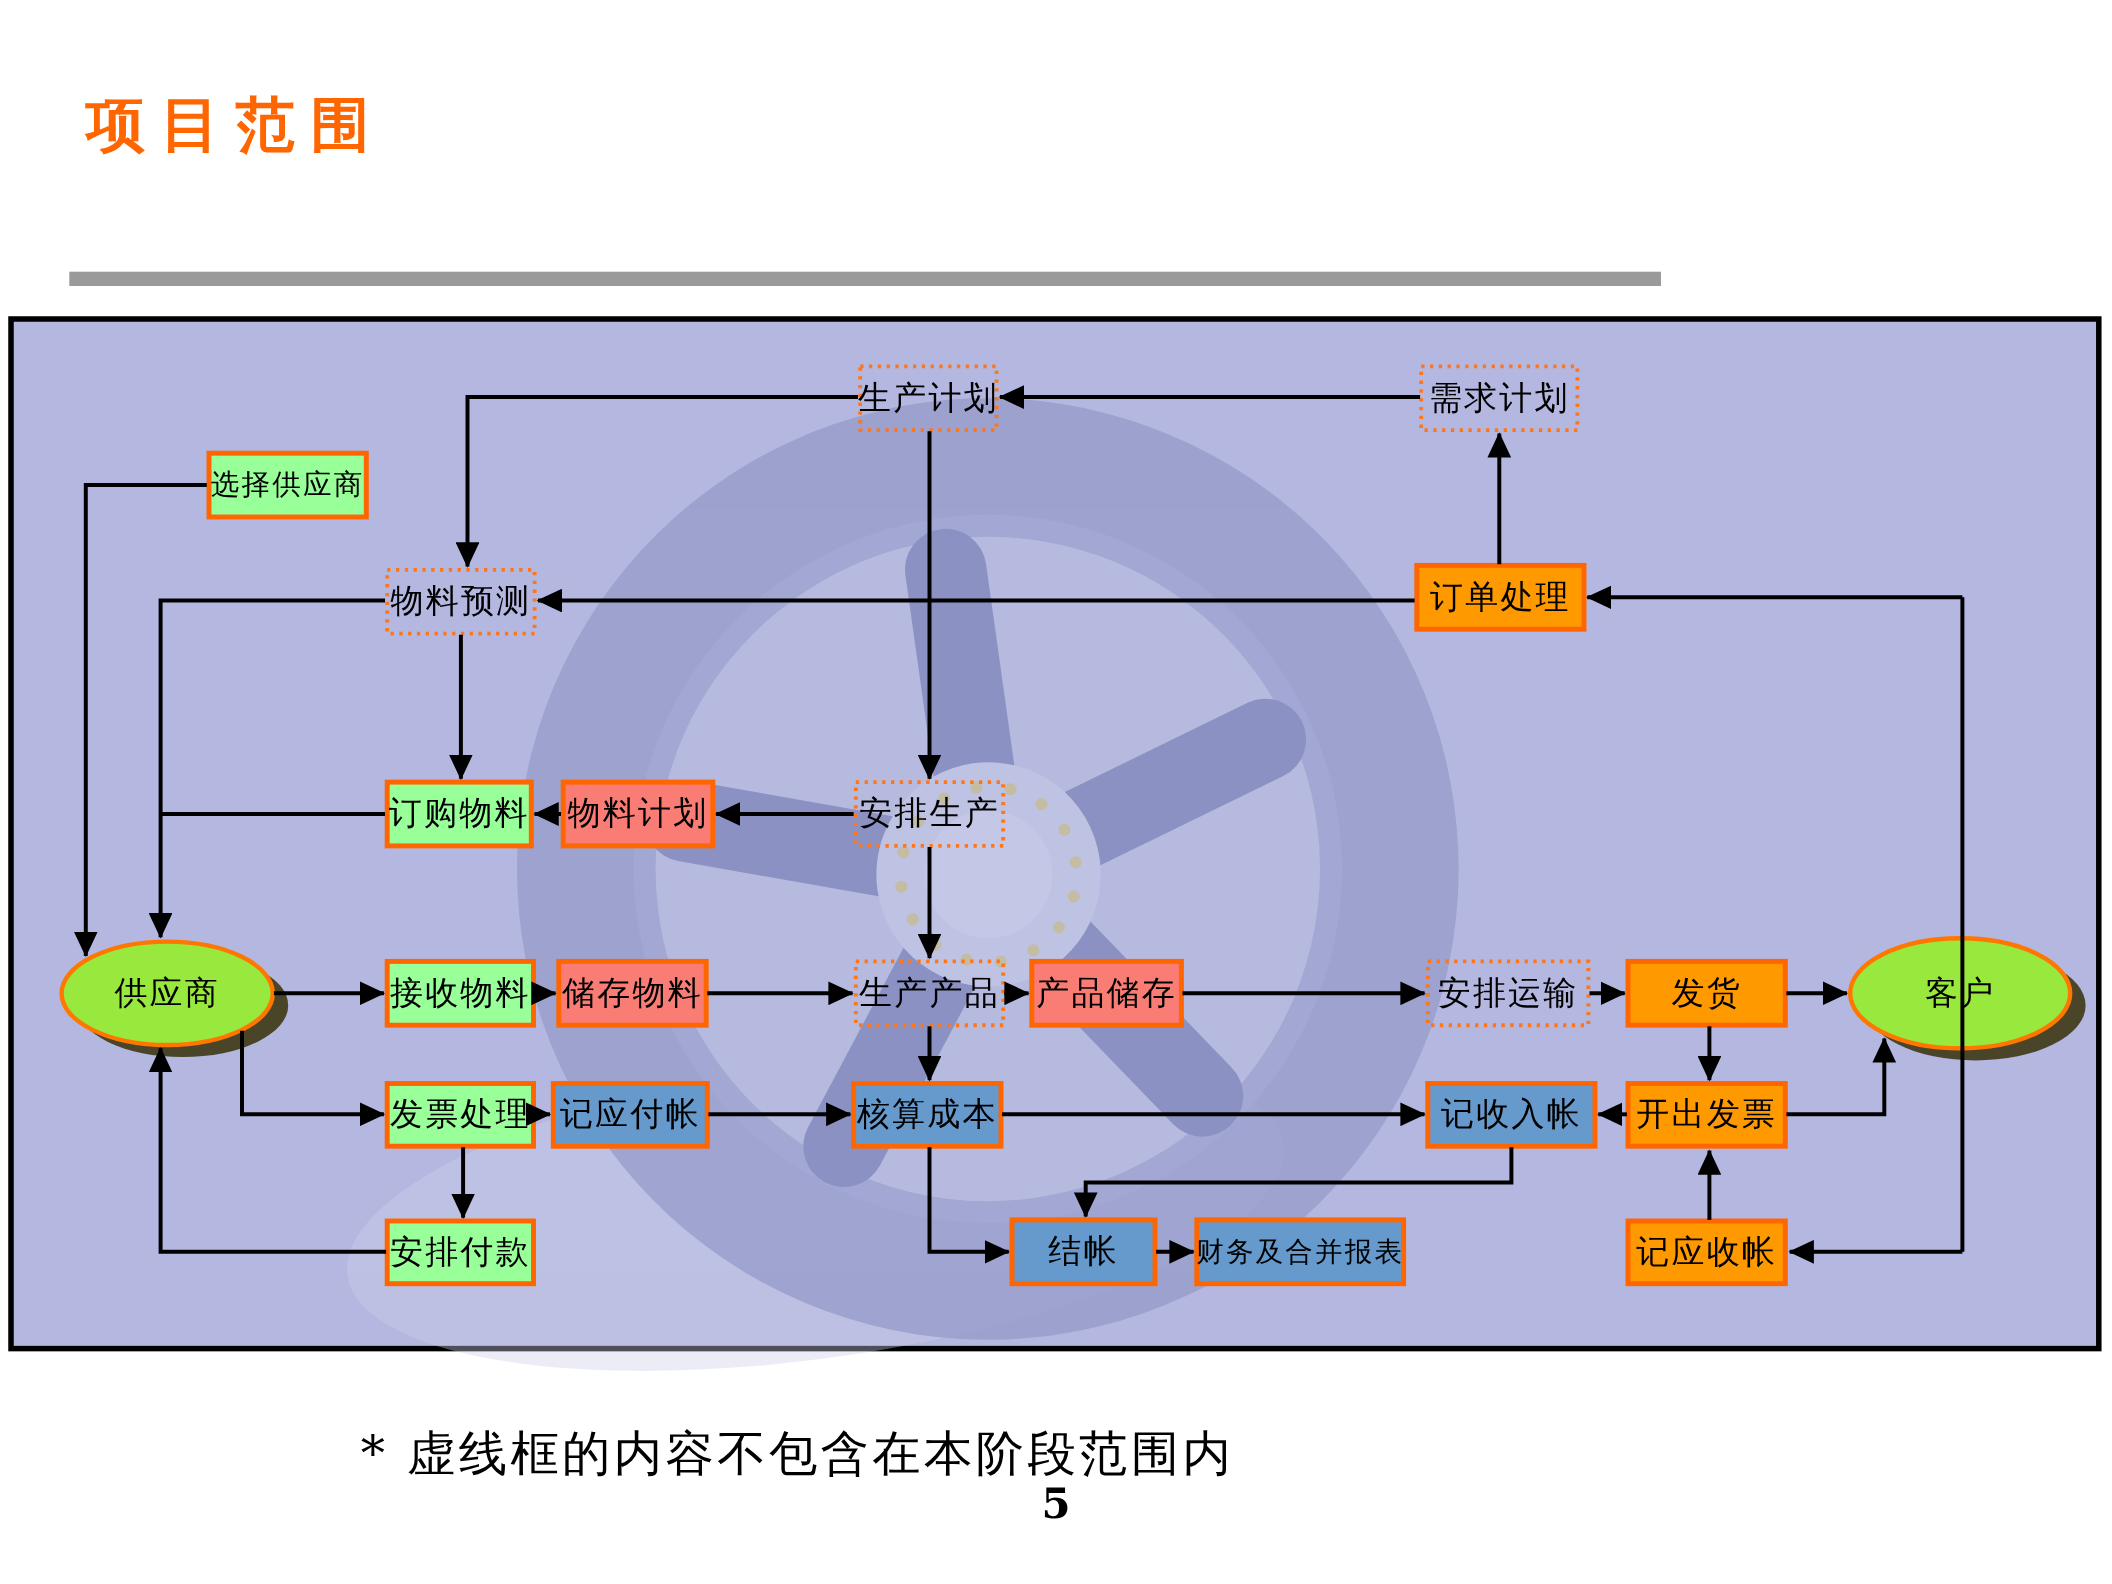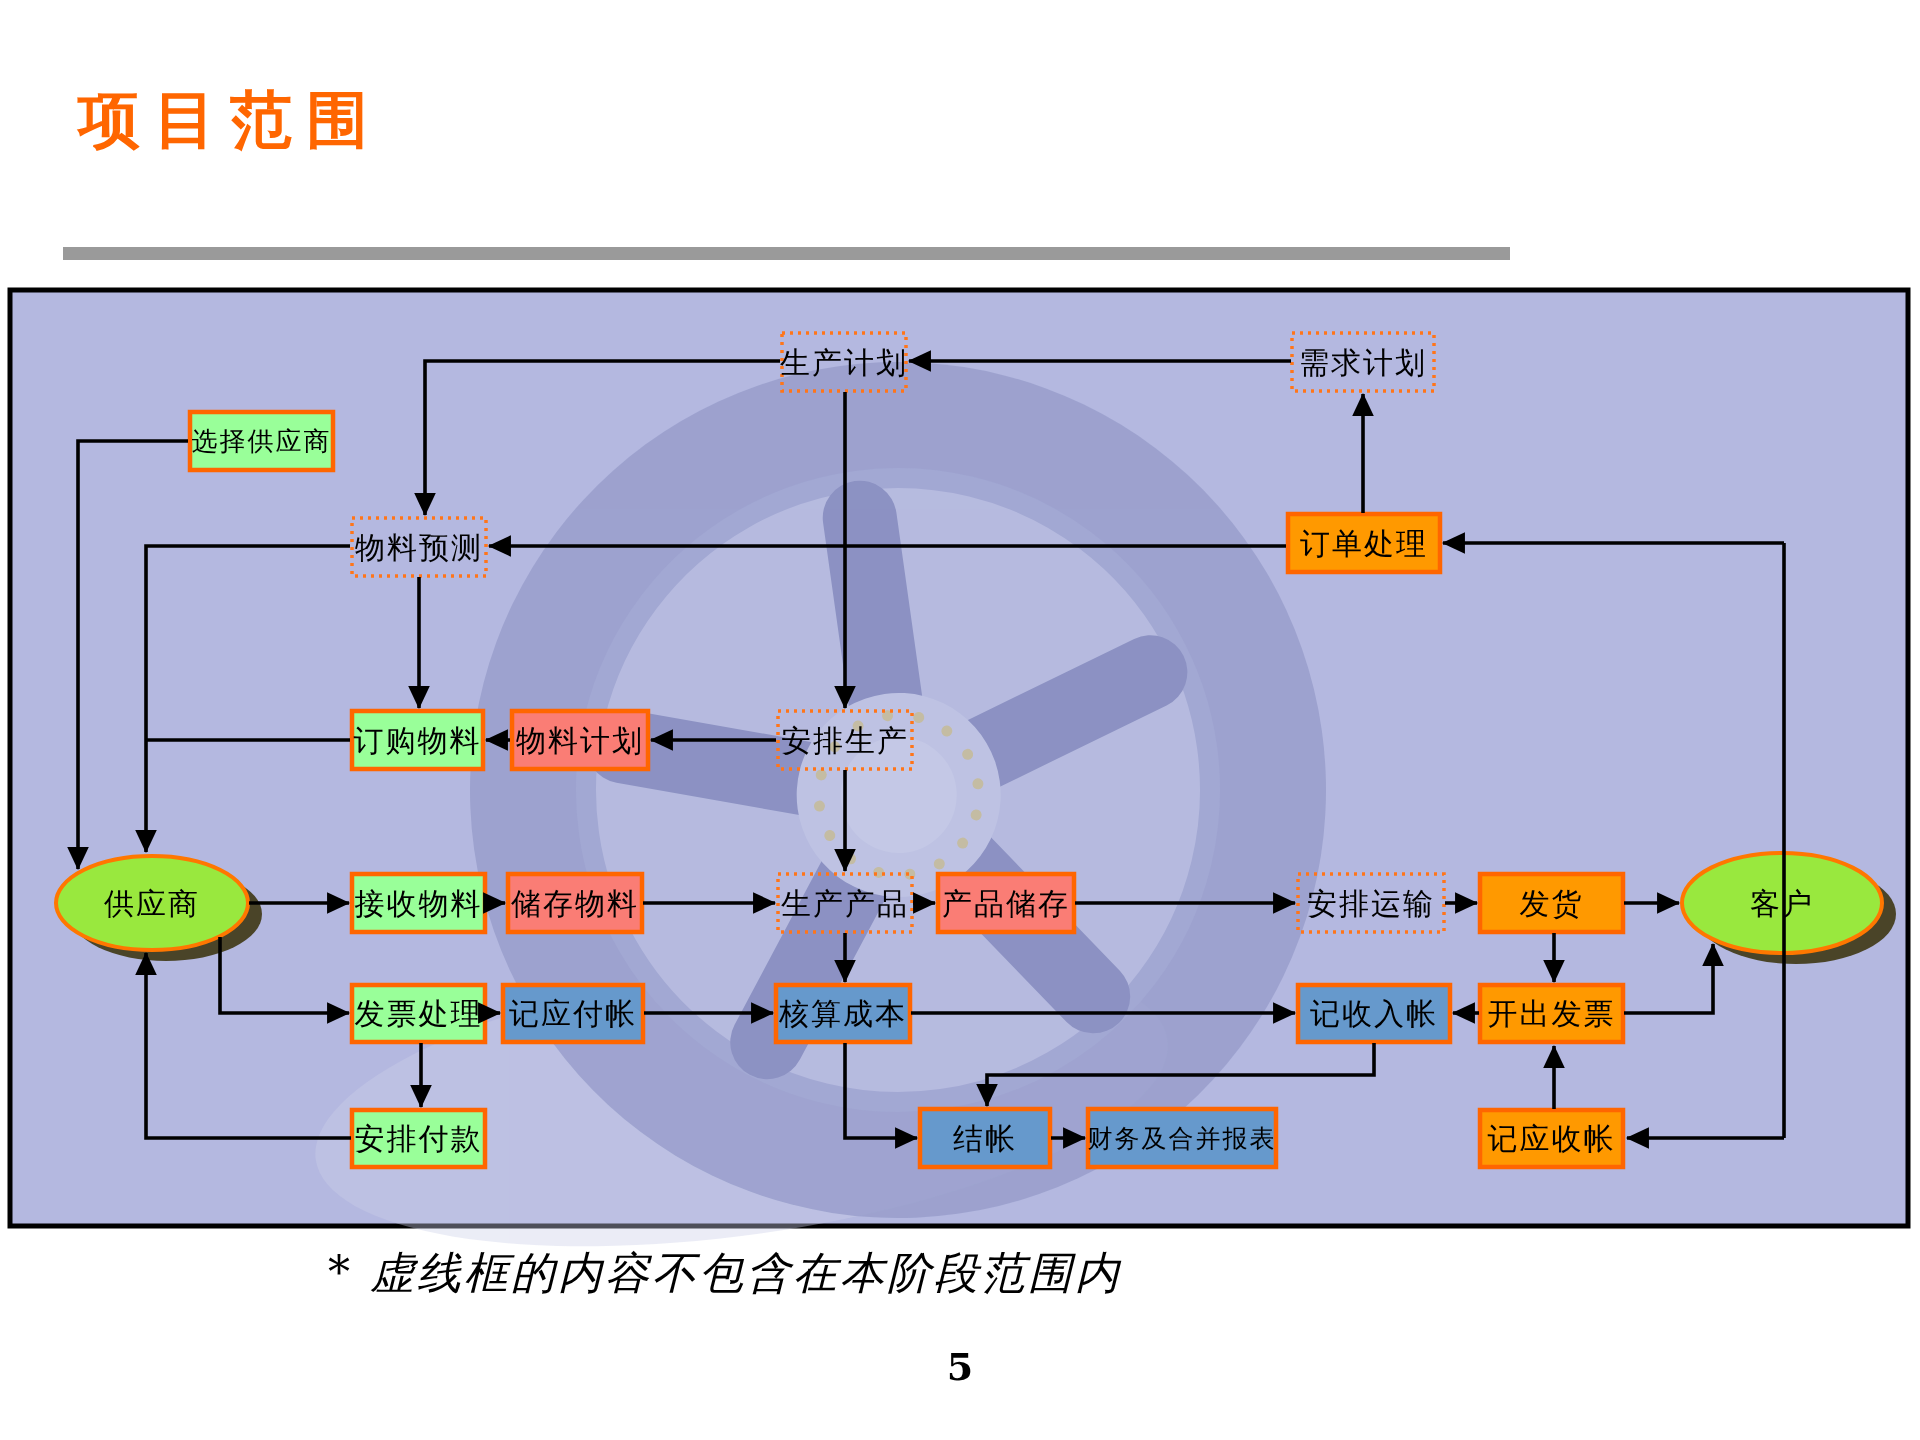--- a/index.html
+++ b/index.html
@@ -1,23 +1,23 @@
 <!DOCTYPE html>
 <html><head>
 <meta charset="utf-8">
 <style>
   html,body{margin:0;padding:0;background:#ffffff;}
   #slide{position:relative;width:1920px;height:1440px;background:#ffffff;overflow:hidden;
          font-family:"DejaVu Sans",sans-serif;}
-  #slide-title{position:absolute;left:78px;top:78px;font-size:62px;letter-spacing:14px;
+  #slide-title{position:absolute;left:78px;top:78px;font-size:54px;letter-spacing:14px;
          color:#FF6600;font-family:"DejaVu Serif","Liberation Serif",serif;font-weight:bold;white-space:nowrap;}
   #title-divider{position:absolute;left:63px;top:247px;width:1447px;height:13px;background:#9A9A9A;}
   #diagram-svg{position:absolute;left:0;top:0;}
-  #footnote{position:absolute;left:328px;top:1244px;font-size:44px;letter-spacing:3px;color:#000;
-         font-family:"DejaVu Serif","Liberation Serif",serif;white-space:nowrap;font-style:italic;}
+  #footnote{position:absolute;left:328px;top:1292px;font-size:44px;letter-spacing:3px;color:#000;
+         font-family:"DejaVu Serif","Liberation Serif",serif;white-space:nowrap;}
   #page-number{position:absolute;left:0;top:1344px;width:1920px;text-align:center;font-size:38px;
          font-weight:bold;color:#000;font-family:"DejaVu Serif","Liberation Serif",serif;}
   text{font-family:"DejaVu Sans",sans-serif;}
 </style>
 </head>
 <body>
 
 <div id="slide">
   <div id="slide-title">项目范围</div>
   <div id="title-divider"></div>

